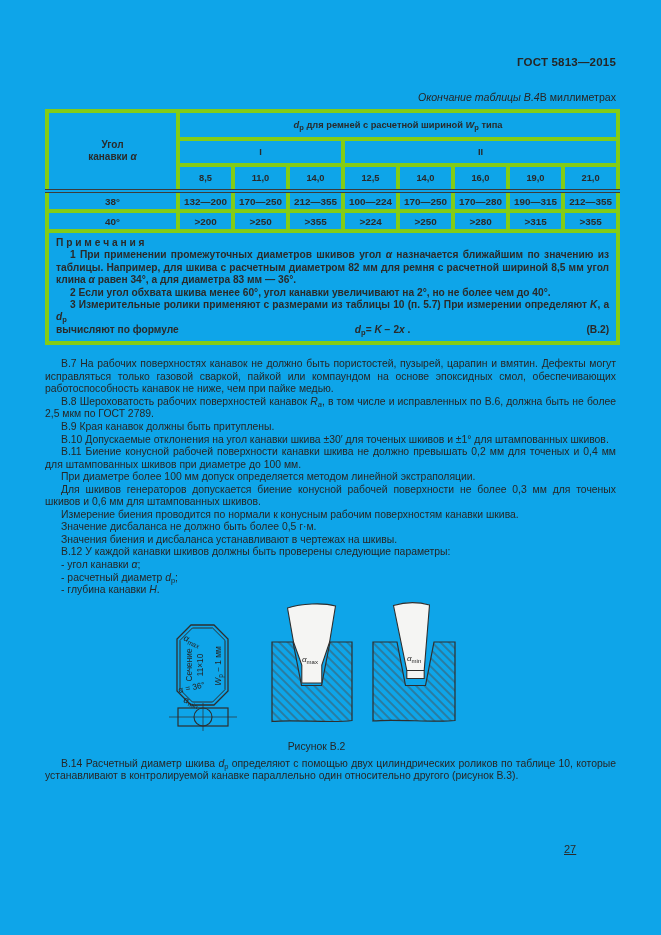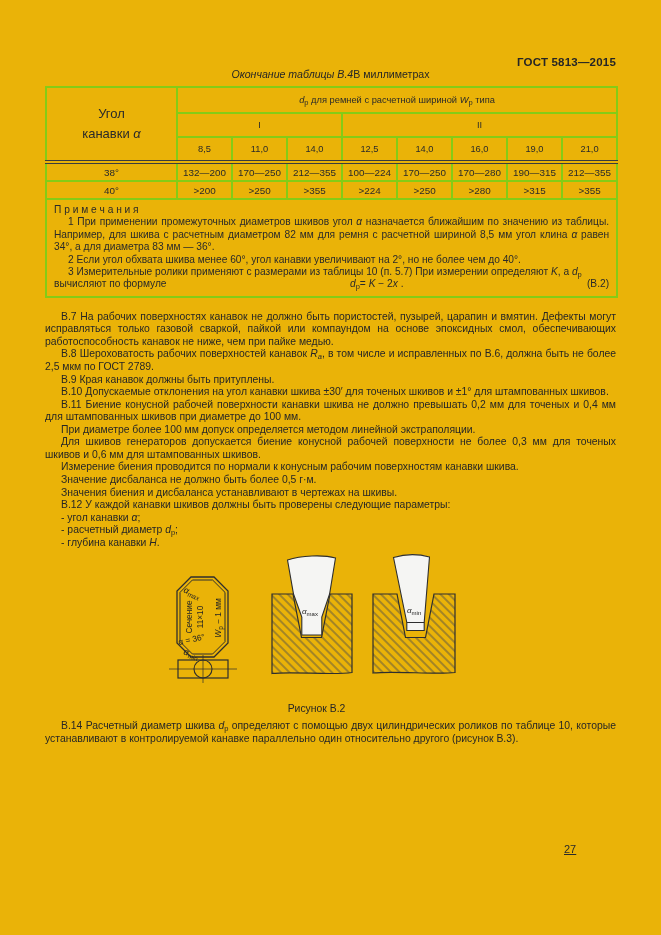--- a/index.html
+++ b/index.html
@@ -1,48 +1,48 @@
 <!DOCTYPE html>
 <html><head>
 <meta charset="utf-8">
 <style>
   html,body{margin:0;padding:0;background:#e8e8e6;}
   .page{
     position:relative;
     width:661px;height:935px;
-    background:#eab308;
+    background:#0ea5e9;
     font-family:"Liberation Sans","DejaVu Sans",sans-serif;
     color:#262626;
     overflow:hidden;
     margin:0 auto;
   }
   .content{padding:56px 45px 0 45px;}
   .doc-header{text-align:right;font-weight:bold;font-size:11.5px;letter-spacing:.2px;}
-  .meta-row{display:flex;justify-content:center;align-items:flex-end;font-size:10.6px;}
+  .meta-row{display:flex;justify-content:flex-end;align-items:flex-end;margin-top:23px;font-size:10.6px;}
   .meta-caption{font-style:italic;}
   table.groove{border-collapse:collapse;table-layout:fixed;width:571px;margin-top:6px;font-size:9.3px;color:#2a2a2a;}
-  table.groove th,table.groove td{border:2px solid #84cc16;text-align:center;vertical-align:middle;font-weight:normal;padding:1px 2px;}
-  .corner-cell{font-size:13px;line-height:20px;}
+  table.groove th,table.groove td{border:4px solid #84cc16;text-align:center;vertical-align:middle;font-weight:bold;padding:1px 2px;}
+  .corner-cell{font-size:10px;line-height:12px;}
   .row-span th{height:22px;}
   .row-group th{height:20px;}
   .row-widths td{height:20px;}
   .dblb{border-bottom:4px double #3c3c3c !important;}
   .data-row td{height:14px;font-size:9.9px;border-bottom:none;}
   .data-row2 td{height:14px;font-size:9.9px;border-top:none;}
   .notes-cell{text-align:left !important;text-align:justify !important;padding:4px 7px 5px 7px !important;font-size:10.2px;line-height:12.4px;}
   .note{text-indent:14px;}
   .formula-row{display:flex;align-items:baseline;}
   .formula-mid{flex:1;text-align:center;}
   .formula-ref{text-align:right;}
   sub{font-size:7.5px;line-height:0;vertical-align:-2px;}
   i{font-style:italic;}
   .body-text{margin-top:13px;font-size:10.4px;line-height:12.55px;text-align:justify;}
   .para{text-indent:16px;}
   .figure-wrap{margin-top:2px;height:140px;}
-  .figure-caption{font-size:10.4px;text-align:center;margin-top:12px;transform:translateX(-14px);}
+  .figure-caption{font-size:10.4px;text-align:center;margin-top:2px;transform:translateX(-14px);}
   .b14{margin-top:6px;}
   .page-number{position:absolute;left:564px;top:843px;font-size:11px;color:#2a2a2a;text-decoration:underline;}
   svg text{fill:#242424;}
 </style>
 </head>
 <body>
 
 <div class="page">
   <div class="content">
 

